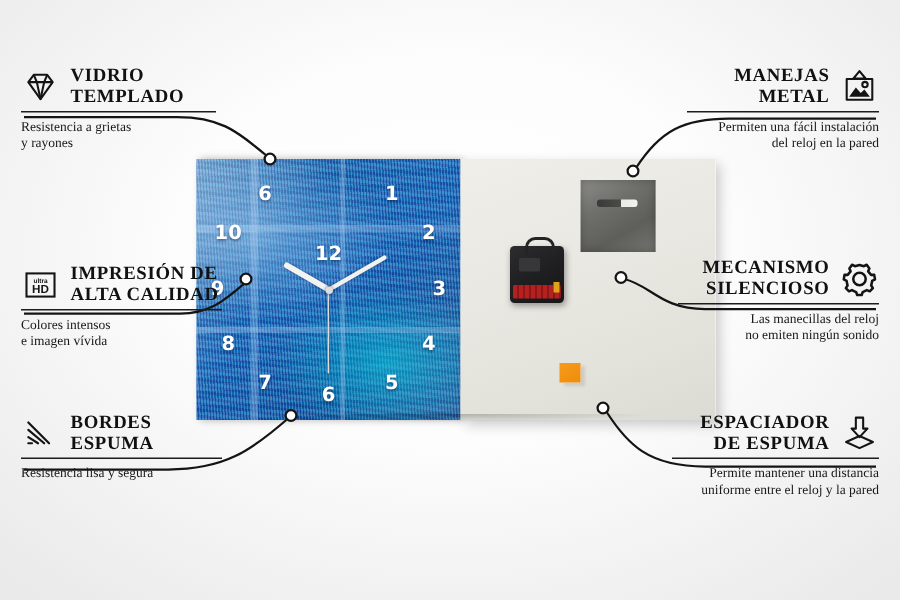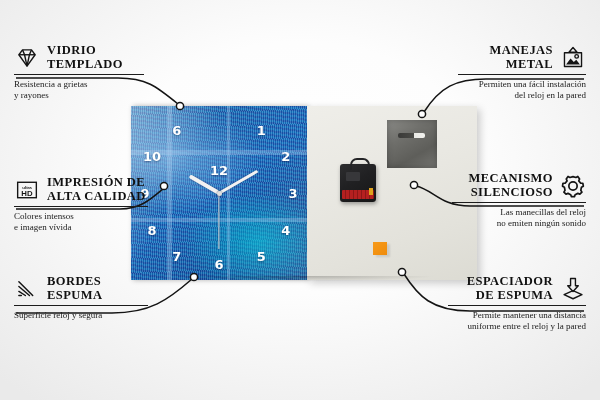--- a/index.html
+++ b/index.html
@@ -332,21 +332,21 @@
           <path d="M6,7 L23,24"></path>
           <path d="M6,13 L19,24"></path>
           <path d="M6,19 L14,24"></path>
           <path d="M6,24 L9,24"></path>
         </g>
       </svg>
       <div class="f-title">BORDES
 ESPUMA</div>
     </div>
     <div class="rule"></div>
-    <div class="f-desc">Superficie reloj y segura</div>
+    <div class="f-desc">Resistencia lisa y segura</div>
   </div>
 
   <div class="feature right" id="feat-manejas">
     <div class="head">
       <div class="f-title">MANEJAS
 METAL</div>
       <svg class="f-icon" viewBox="0 0 32 32">
         <g fill="none" stroke="#141414" stroke-width="1.7" stroke-linejoin="round">
           <path d="M16,3 L11,9 L21,9 Z"></path>
           <rect x="5.5" y="9.5" width="21" height="17"></rect>

